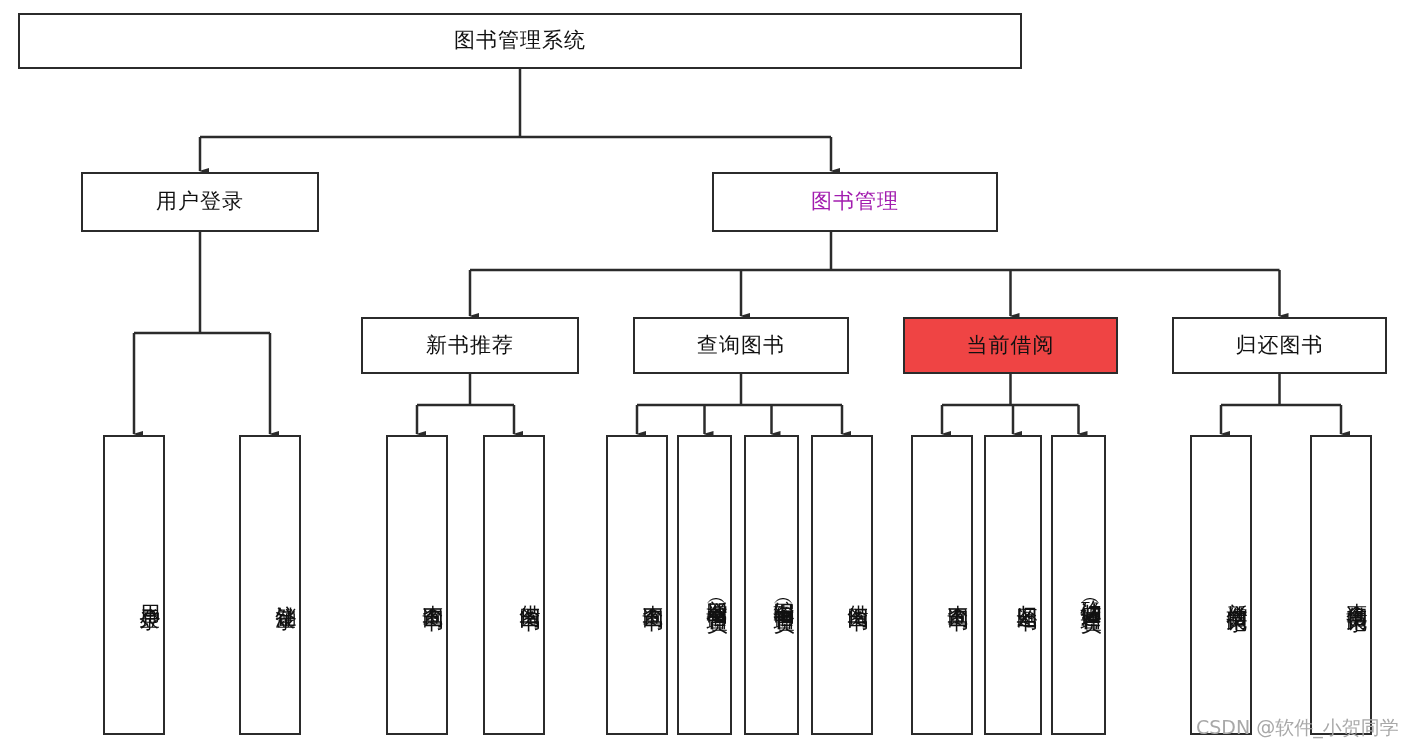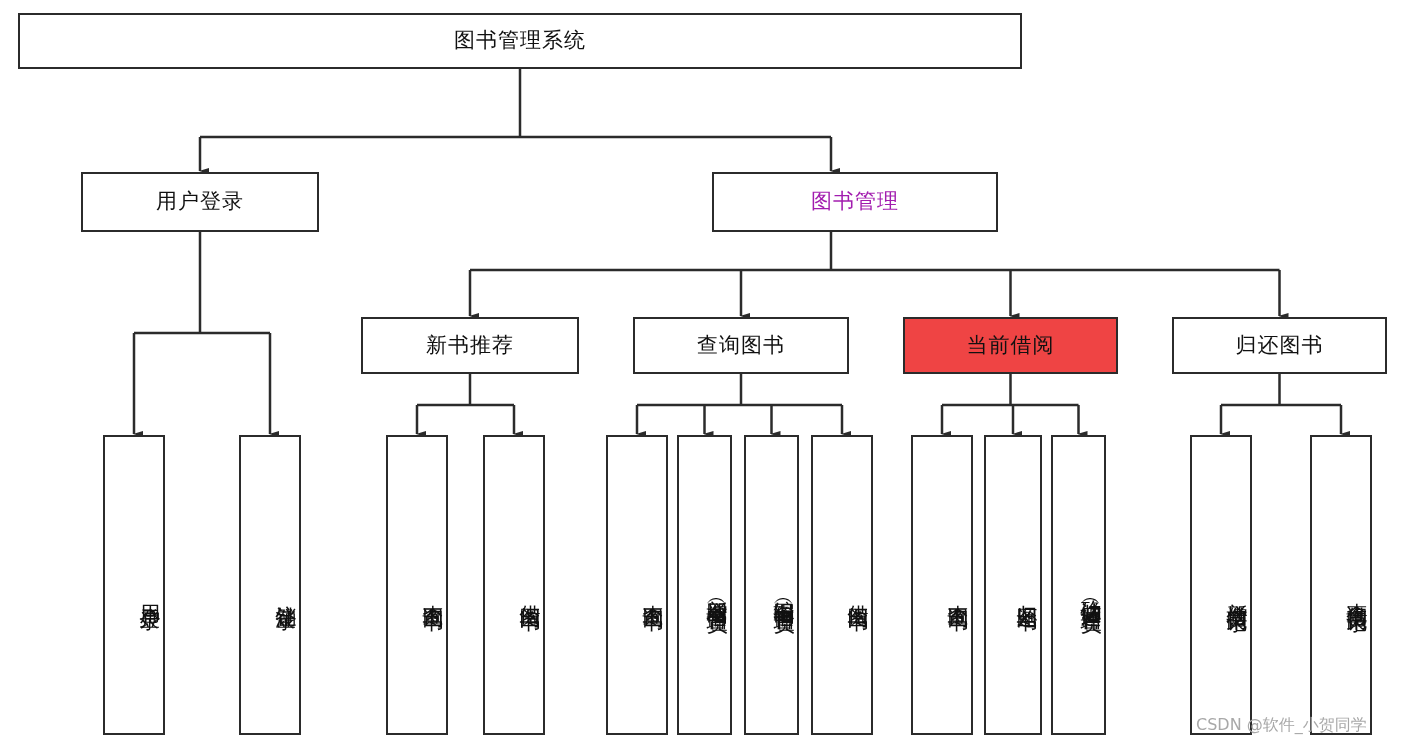--- a/index.html
+++ b/index.html
@@ -48,21 +48,21 @@
     justify-content: center;
     padding-top: 14px;
     line-height: 1.25;
   }
   .node .label {
     display: block;
     white-space: nowrap;
   }
   .watermark {
     position: absolute;
-    font-size: 16px;
+    font-size: 19px;
     color: #a8a8a8;
     white-space: nowrap;
     z-index: 3;
     font-family: "DejaVu Sans", "Liberation Sans", sans-serif;
   }
 </style>
 </head>
 <body>
 
 <div id="canvas">

